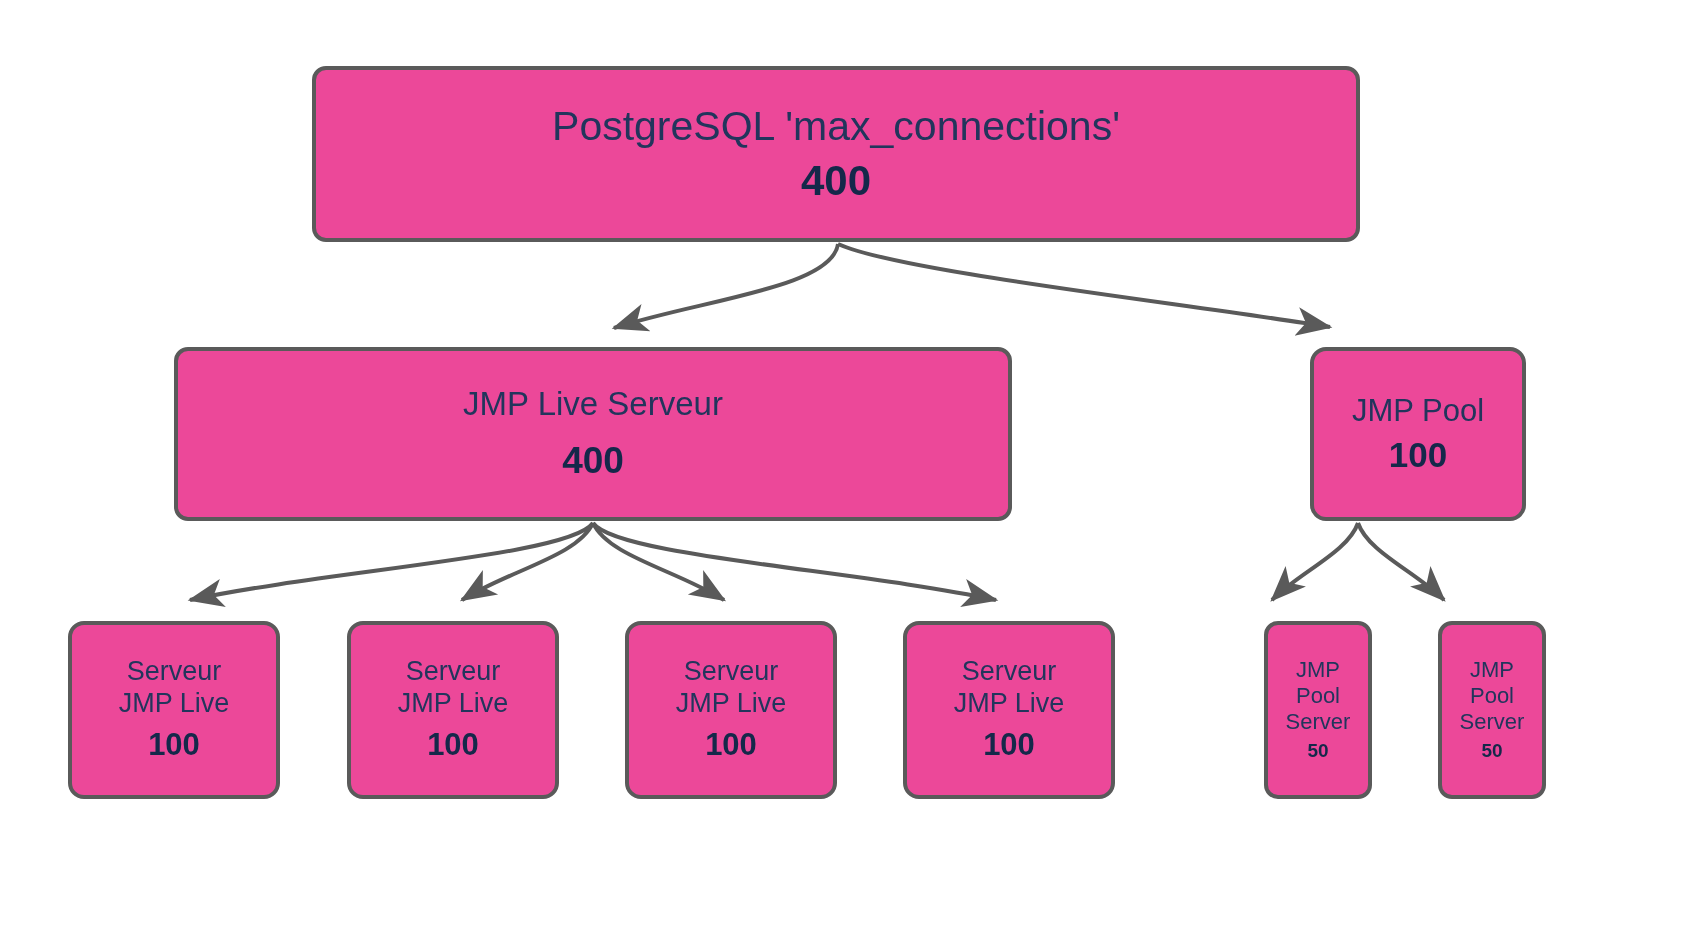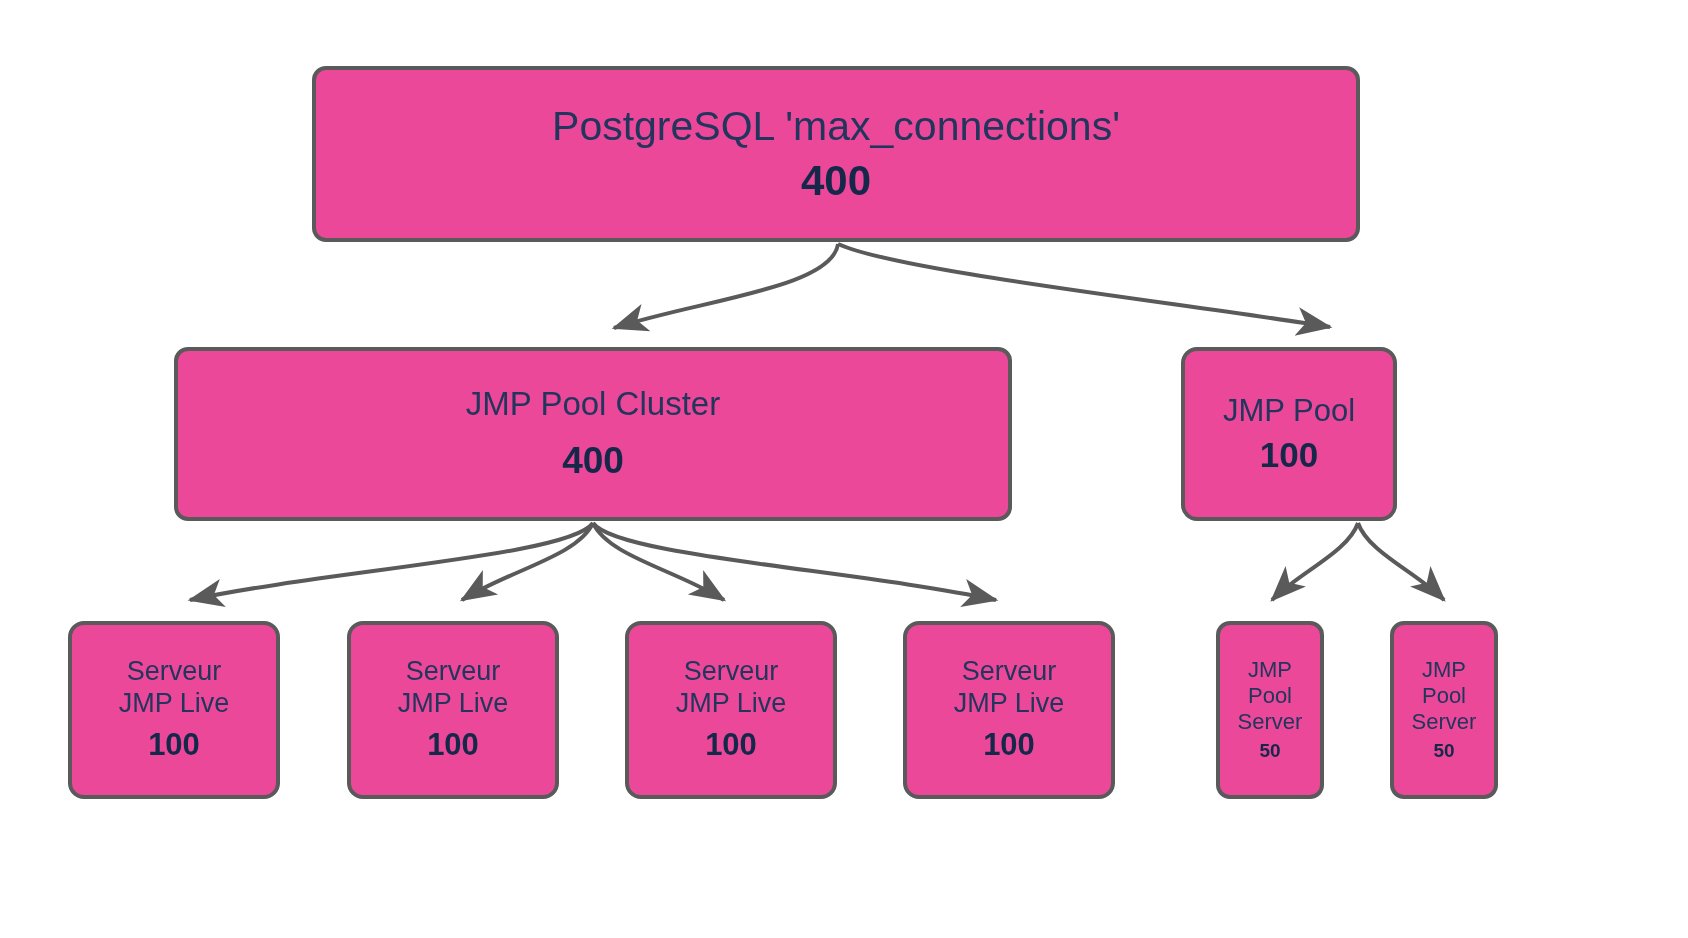--- a/index.html
+++ b/index.html
@@ -72,21 +72,21 @@
     left: 174px;
     top: 347px;
     width: 838px;
     height: 174px;
     border-radius: 14px;
   }
   #node-live-cluster .node-title { font-size: 33px; }
   #node-live-cluster .node-value { font-size: 37px; margin-top: 15px; }
 
   #node-jmp-pool {
-    left: 1181px;
+    left: 1310px;
     top: 347px;
     width: 216px;
     height: 174px;
     border-radius: 16px;
   }
   #node-jmp-pool .node-title { font-size: 31px; }
   #node-jmp-pool .node-value { font-size: 35px; margin-top: 5px; }
 
   
   .leaf-live {
@@ -102,20 +102,21 @@
   #leaf-live-2 { left: 347px; }
   #leaf-live-3 { left: 625px; }
   #leaf-live-4 { left: 903px; }
 
   
   .leaf-pool {
     top: 621px;
     width: 108px;
     height: 178px;
     border-radius: 14px;
+    margin-left: 48px;
   }
   .leaf-pool .node-title { font-size: 22px; }
   .leaf-pool .node-value { font-size: 19px; margin-top: 5px; }
 
   #leaf-pool-1 { left: 1216px; }
   #leaf-pool-2 { left: 1390px; }
 </style>
 </head>
 <body>
 
@@ -140,21 +141,21 @@
     <path d="M 1358 523 C 1348 552 1300 572 1272 600" fill="none" stroke="#5a5a5a" stroke-width="4" marker-end="url(#arrowhead)"></path>
     <path d="M 1358 523 C 1368 552 1416 572 1444 600" fill="none" stroke="#5a5a5a" stroke-width="4" marker-end="url(#arrowhead)"></path>
   </svg>
 
   <div class="node" id="node-root">
     <span class="node-title">PostgreSQL 'max_connections'</span>
     <span class="node-value">400</span>
   </div>
 
   <div class="node" id="node-live-cluster">
-    <span class="node-title">JMP Pool Cluster</span>
+    <span class="node-title">JMP Live Serveur</span>
     <span class="node-value">400</span>
   </div>
 
   <div class="node" id="node-jmp-pool">
     <span class="node-title">JMP Pool</span>
     <span class="node-value">100</span>
   </div>
 
   <div class="node leaf-live" id="leaf-live-1">
     <span class="node-title">Serveur

